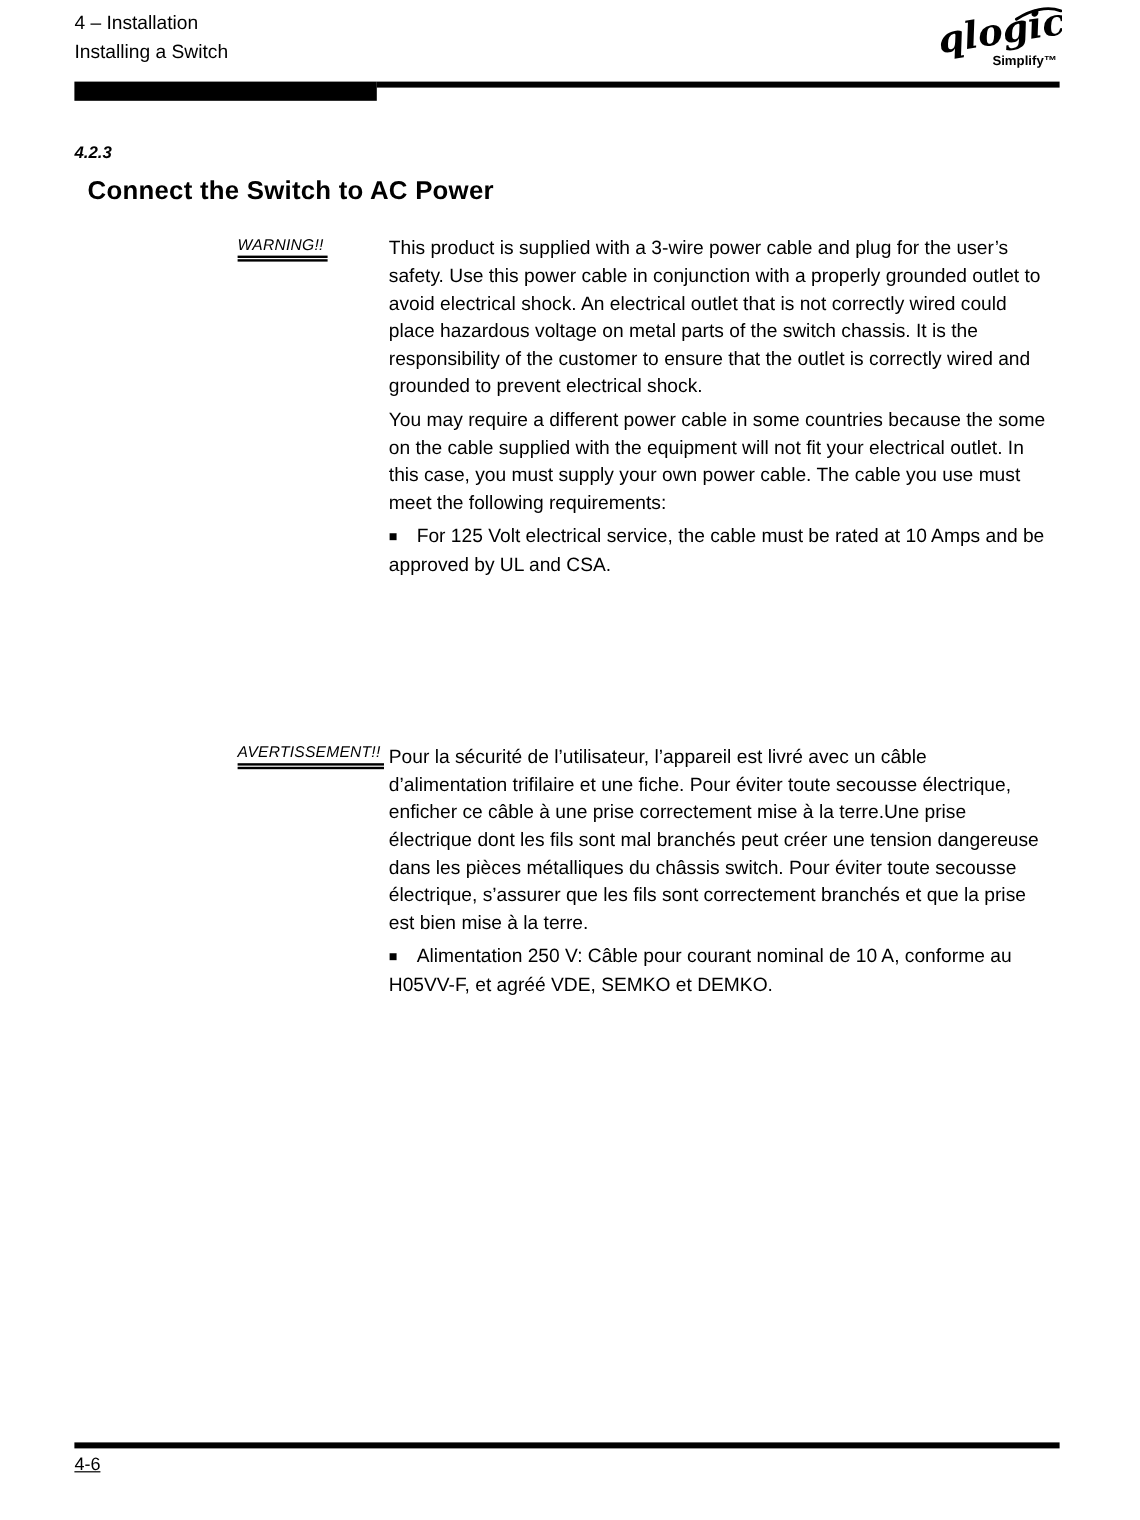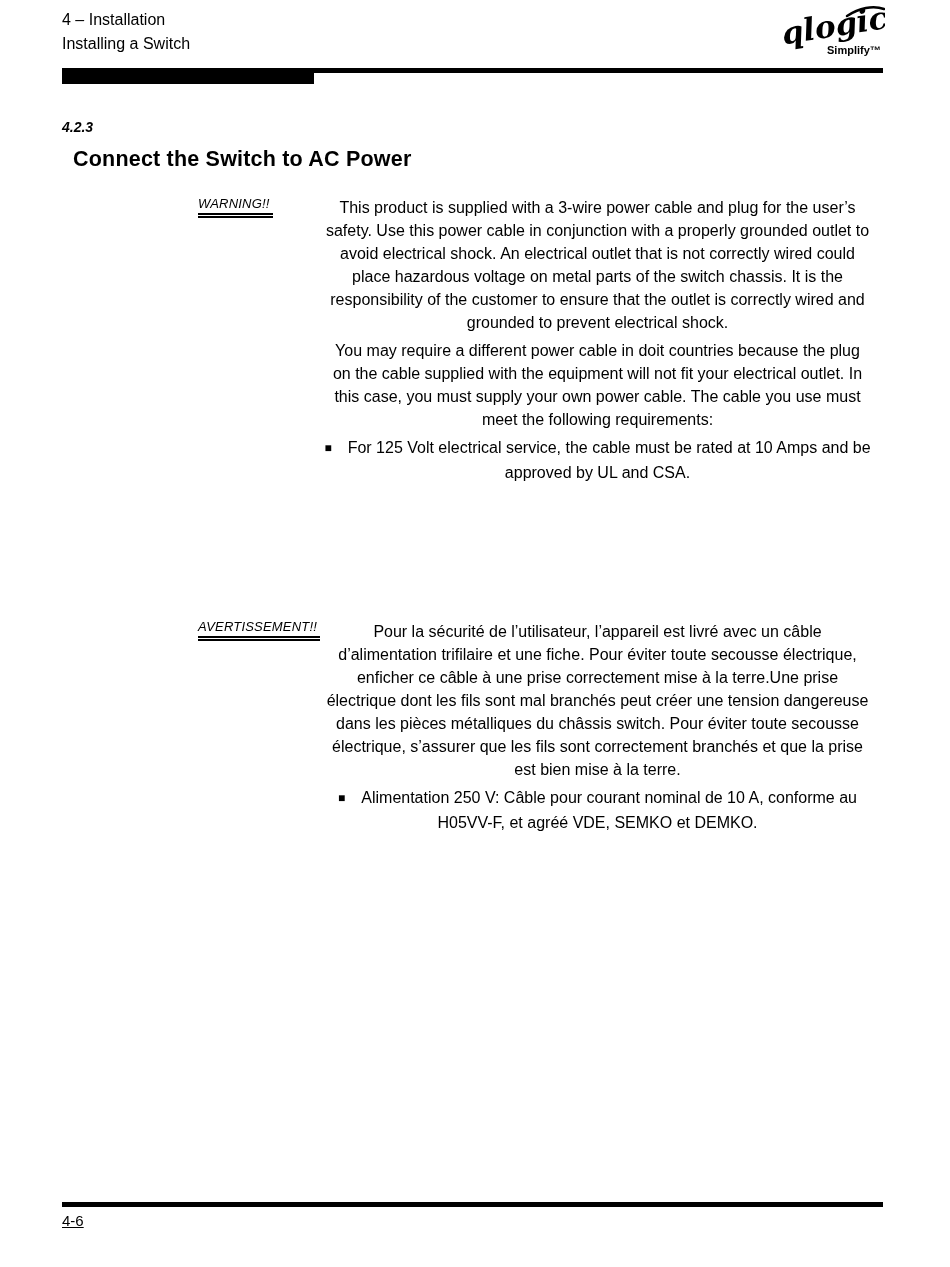--- a/index.html
+++ b/index.html
@@ -78,21 +78,21 @@
   
   .content {
     position: absolute;
     left: 324px;
     width: 547px;
     font-size: 16px;
     line-height: 23px;
   }
   #warning-content { top: 196px; }
   #avertissement-content { top: 620px; }
-  .content p { margin: 0 0 5px 0; text-align: center; }
+  .content p { margin: 0 0 5px 0; }
   .bullet-glyph {
     display: inline-block;
     font-size: 12px;
     margin-right: 16px;
     position: relative;
     top: -1px;
   }
 
   
   .footer-rule { position: absolute; left: 62px; top: 1202px; width: 821px; height: 5px; background: #000; }
@@ -125,21 +125,21 @@
 
   <div class="rule-thick"></div>
   <div class="rule-thin"></div>
 
   <div class="section-number">4.2.3</div>
   <h1 class="page-title">Connect the Switch to AC Power</h1>
 
   <div class="hazard-label" id="warning-label">WARNING!!</div>
   <div class="content" id="warning-content">
     <p>This product is supplied with a 3-wire power cable and plug for the user’s safety. Use this power cable in conjunction with a properly grounded outlet to avoid electrical shock. An electrical outlet that is not correctly wired could place hazardous voltage on metal parts of the switch chassis. It is the responsibility of the customer to ensure that the outlet is correctly wired and grounded to prevent electrical shock.</p>
-    <p>You may require a different power cable in doit countries because the plug on the cable supplied with the equipment will not fit your electrical outlet. In this case, you must supply your own power cable. The cable you use must meet the following requirements:</p>
+    <p>You may require a different power cable in some countries because the some on the cable supplied with the equipment will not fit your electrical outlet. In this case, you must supply your own power cable. The cable you use must meet the following requirements:</p>
     <p class="bullet-item"><span class="bullet-glyph">■</span><span>For 125 Volt electrical service, the cable must be rated at 10 Amps and be approved by UL and CSA.</span></p>
   </div>
 
   <div class="hazard-label" id="avertissement-label">AVERTISSEMENT!!</div>
   <div class="content" id="avertissement-content">
     <p>Pour la sécurité de l’utilisateur, l’appareil est livré avec un câble d’alimentation trifilaire et une fiche. Pour éviter toute secousse électrique, enficher ce câble à une prise correctement mise à la terre.Une prise électrique dont les fils sont mal branchés peut créer une tension dangereuse dans les pièces métalliques du châssis switch. Pour éviter toute secousse électrique, s’assurer que les fils sont correctement branchés et que la prise est bien mise à la terre.</p>
     <p class="bullet-item"><span class="bullet-glyph">■</span><span>Alimentation 250 V: Câble pour courant nominal de 10 A, conforme au H05VV-F, et agréé VDE, SEMKO et DEMKO.</span></p>
   </div>
 
   <div class="footer-rule"></div>

